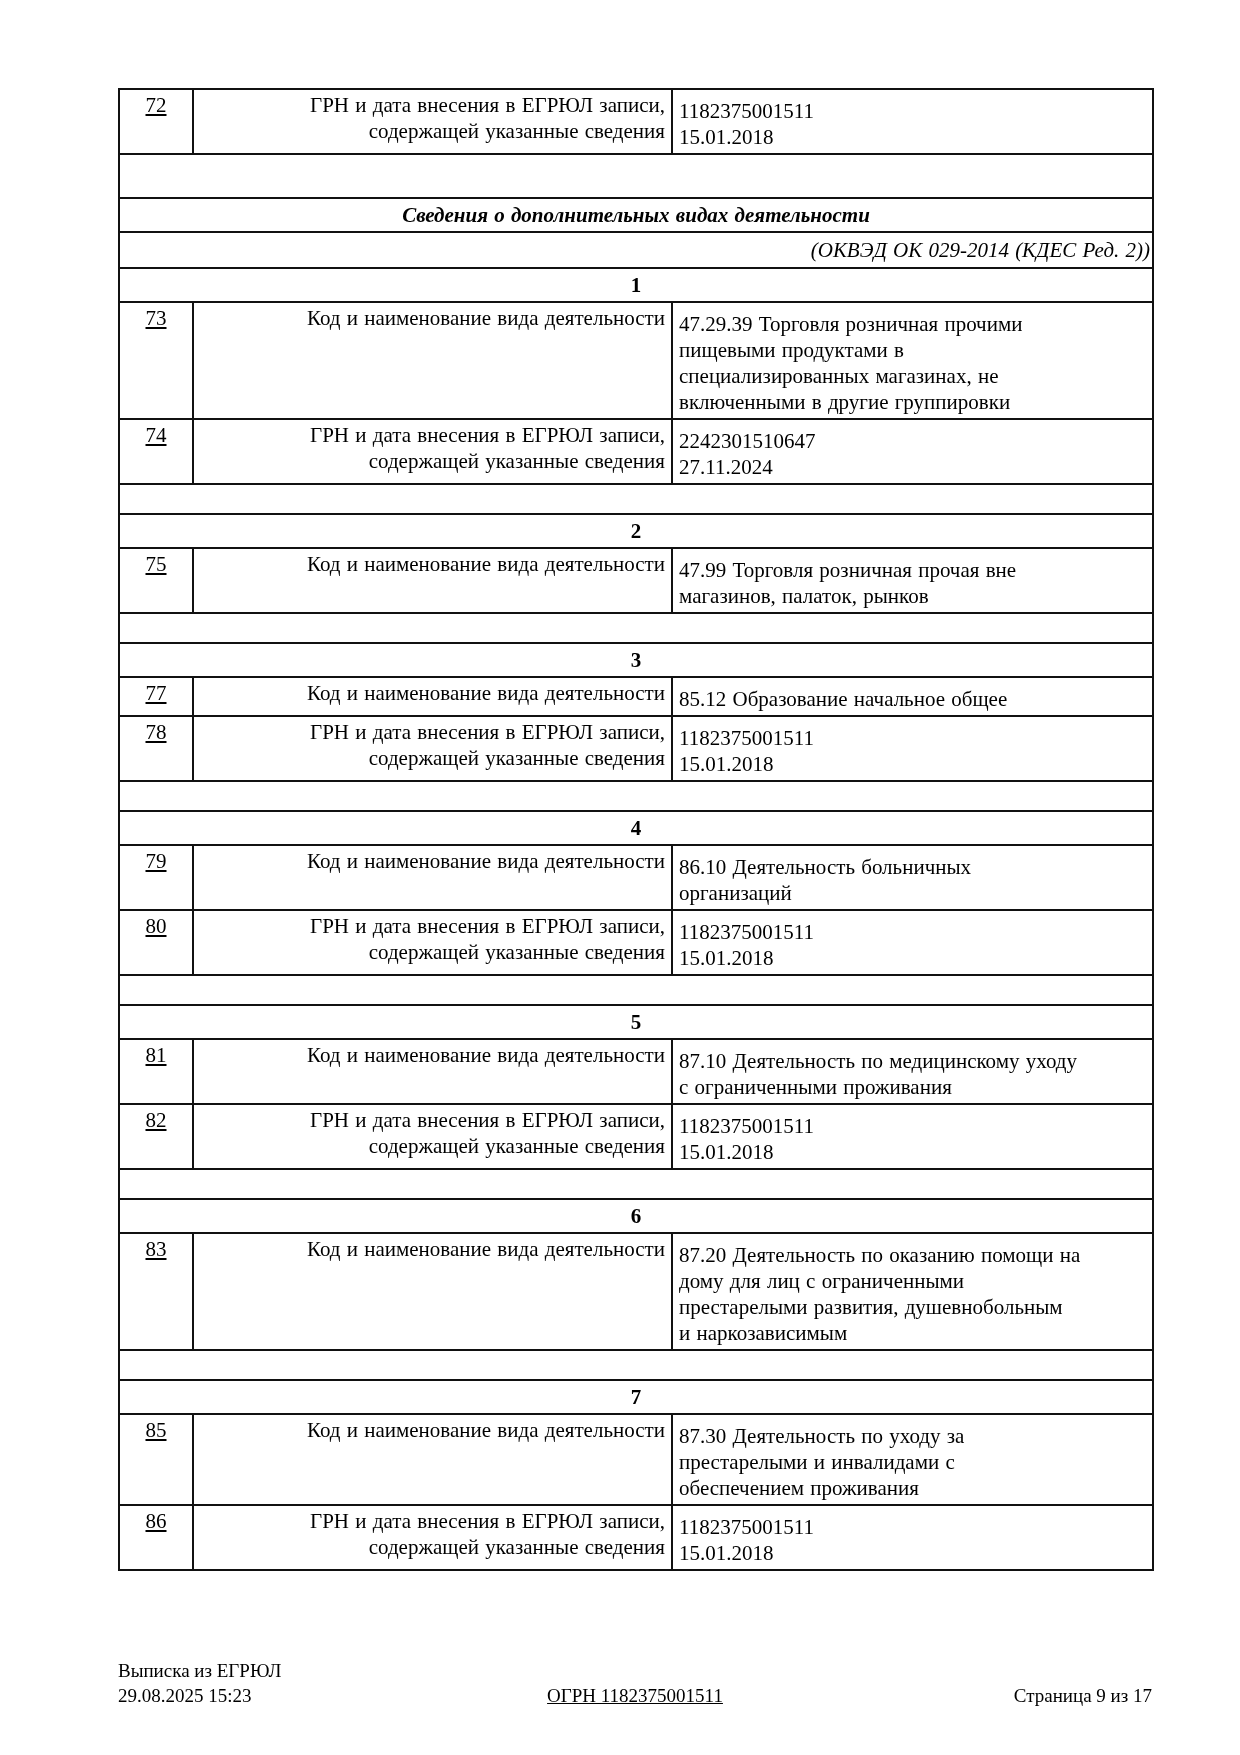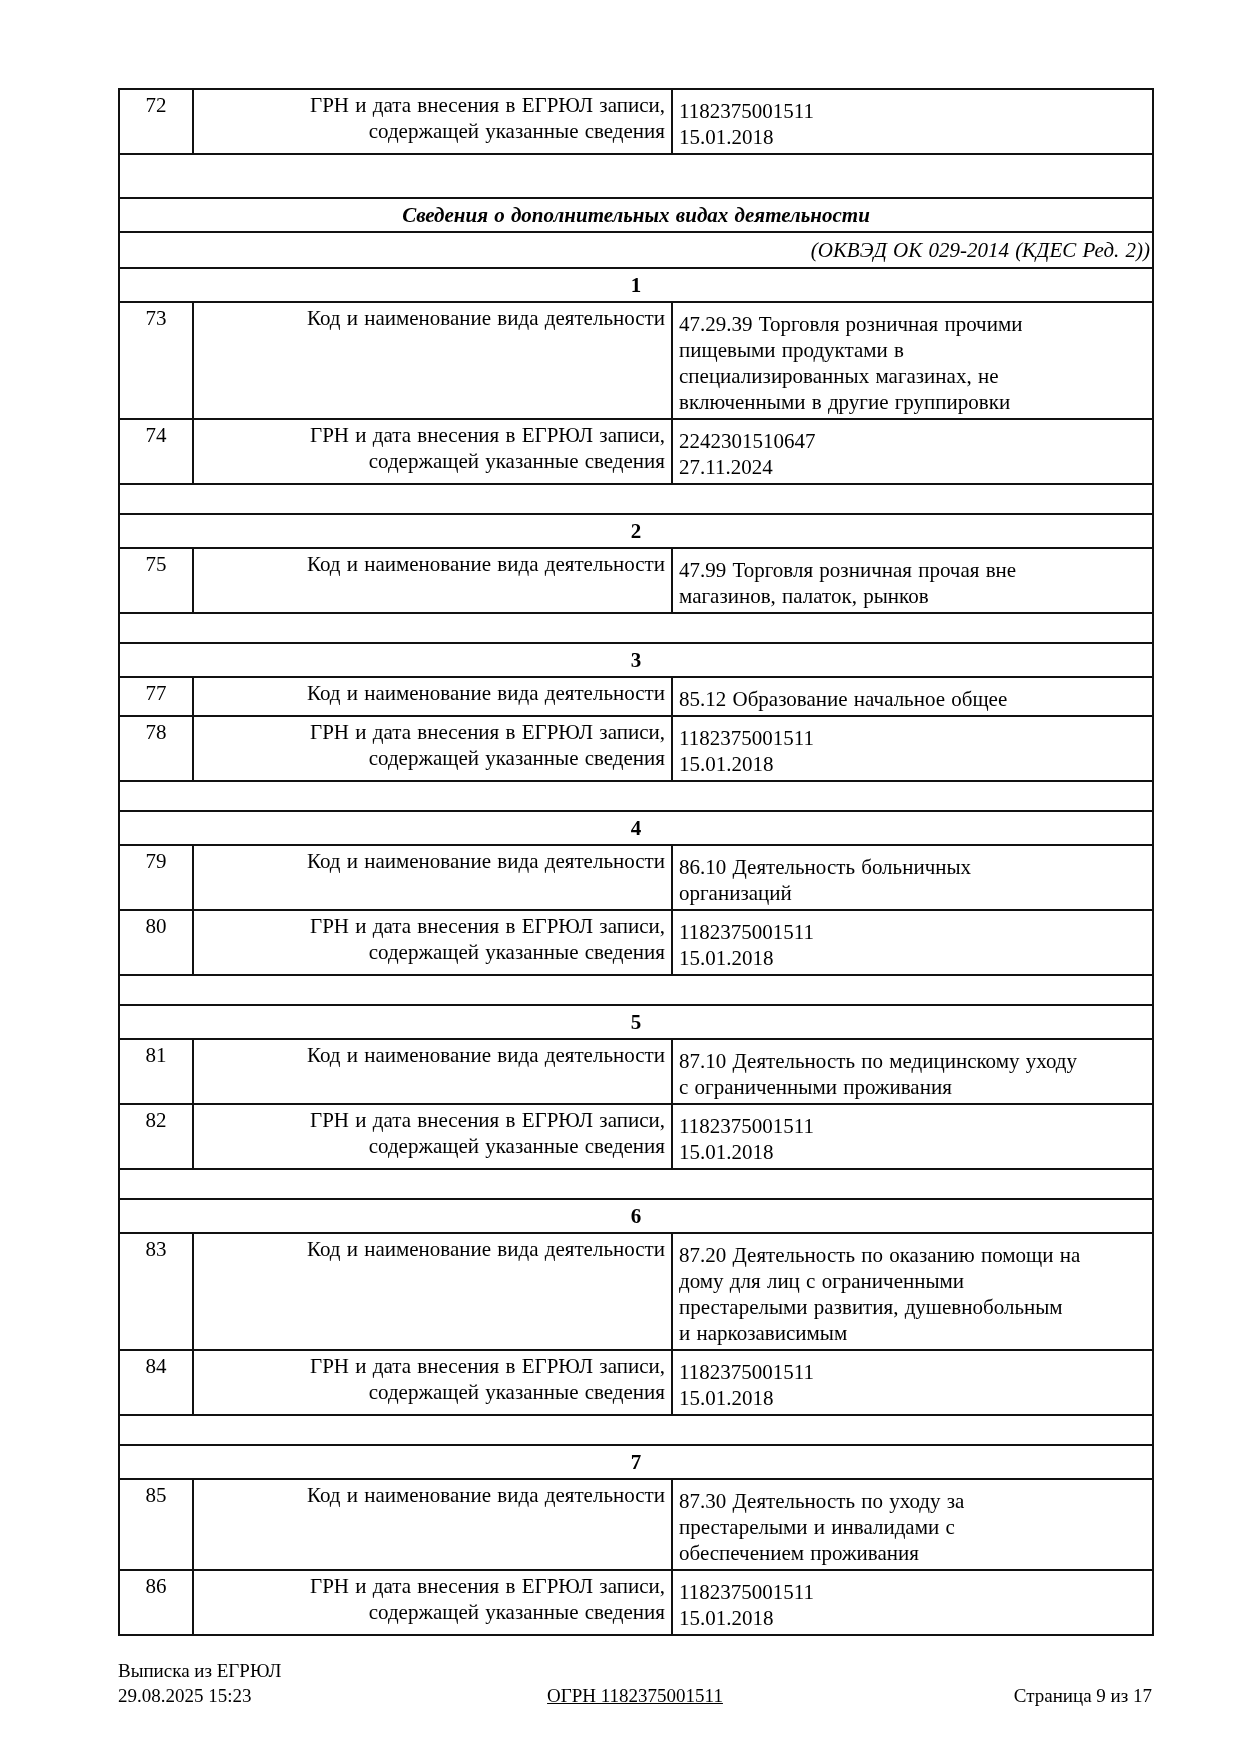--- a/index.html
+++ b/index.html
@@ -26,20 +26,21 @@
   table.doc td {
     border: 2px solid #111111;
     vertical-align: top;
     font-size: 21px;
     line-height: 26px;
     word-spacing: 1px;
   }
   td.cell-num {
     text-align: center;
     padding: 2px 2px 3px 2px;
+    text-decoration: underline;
   }
   td.cell-label {
     padding: 2px 6px 3px 6px;
     text-align: right;
   }
   td.cell-value {
     padding: 8px 4px 3px 6px;
   }
   tr.row-blank td { height: 30px; }
   tr.row-blank.tall td { height: 44px; }
@@ -254,31 +255,20 @@
           <td class="cell-label">
             <div>Код и наименование вида деятельности</div>
           </td>
           <td class="cell-value">
             <div>87.20 Деятельность по оказанию помощи на</div>
             <div>дому для лиц с ограниченными</div>
             <div>престарелыми развития, душевнобольным</div>
             <div>и наркозависимым</div>
           </td>
         </tr>
-        <tr class="row-data">
-          <td class="cell-num">84</td>
-          <td class="cell-label">
-            <div>ГРН и дата внесения в ЕГРЮЛ записи,</div>
-            <div>содержащей указанные сведения</div>
-          </td>
-          <td class="cell-value">
-            <div>1182375001511</div>
-            <div>15.01.2018</div>
-          </td>
-        </tr>
         <tr class="row-blank">
           <td colspan="3"></td>
         </tr>
         <tr class="row-item-num">
           <td colspan="3">7</td>
         </tr>
         <tr class="row-data">
           <td class="cell-num">85</td>
           <td class="cell-label">
             <div>Код и наименование вида деятельности</div>

